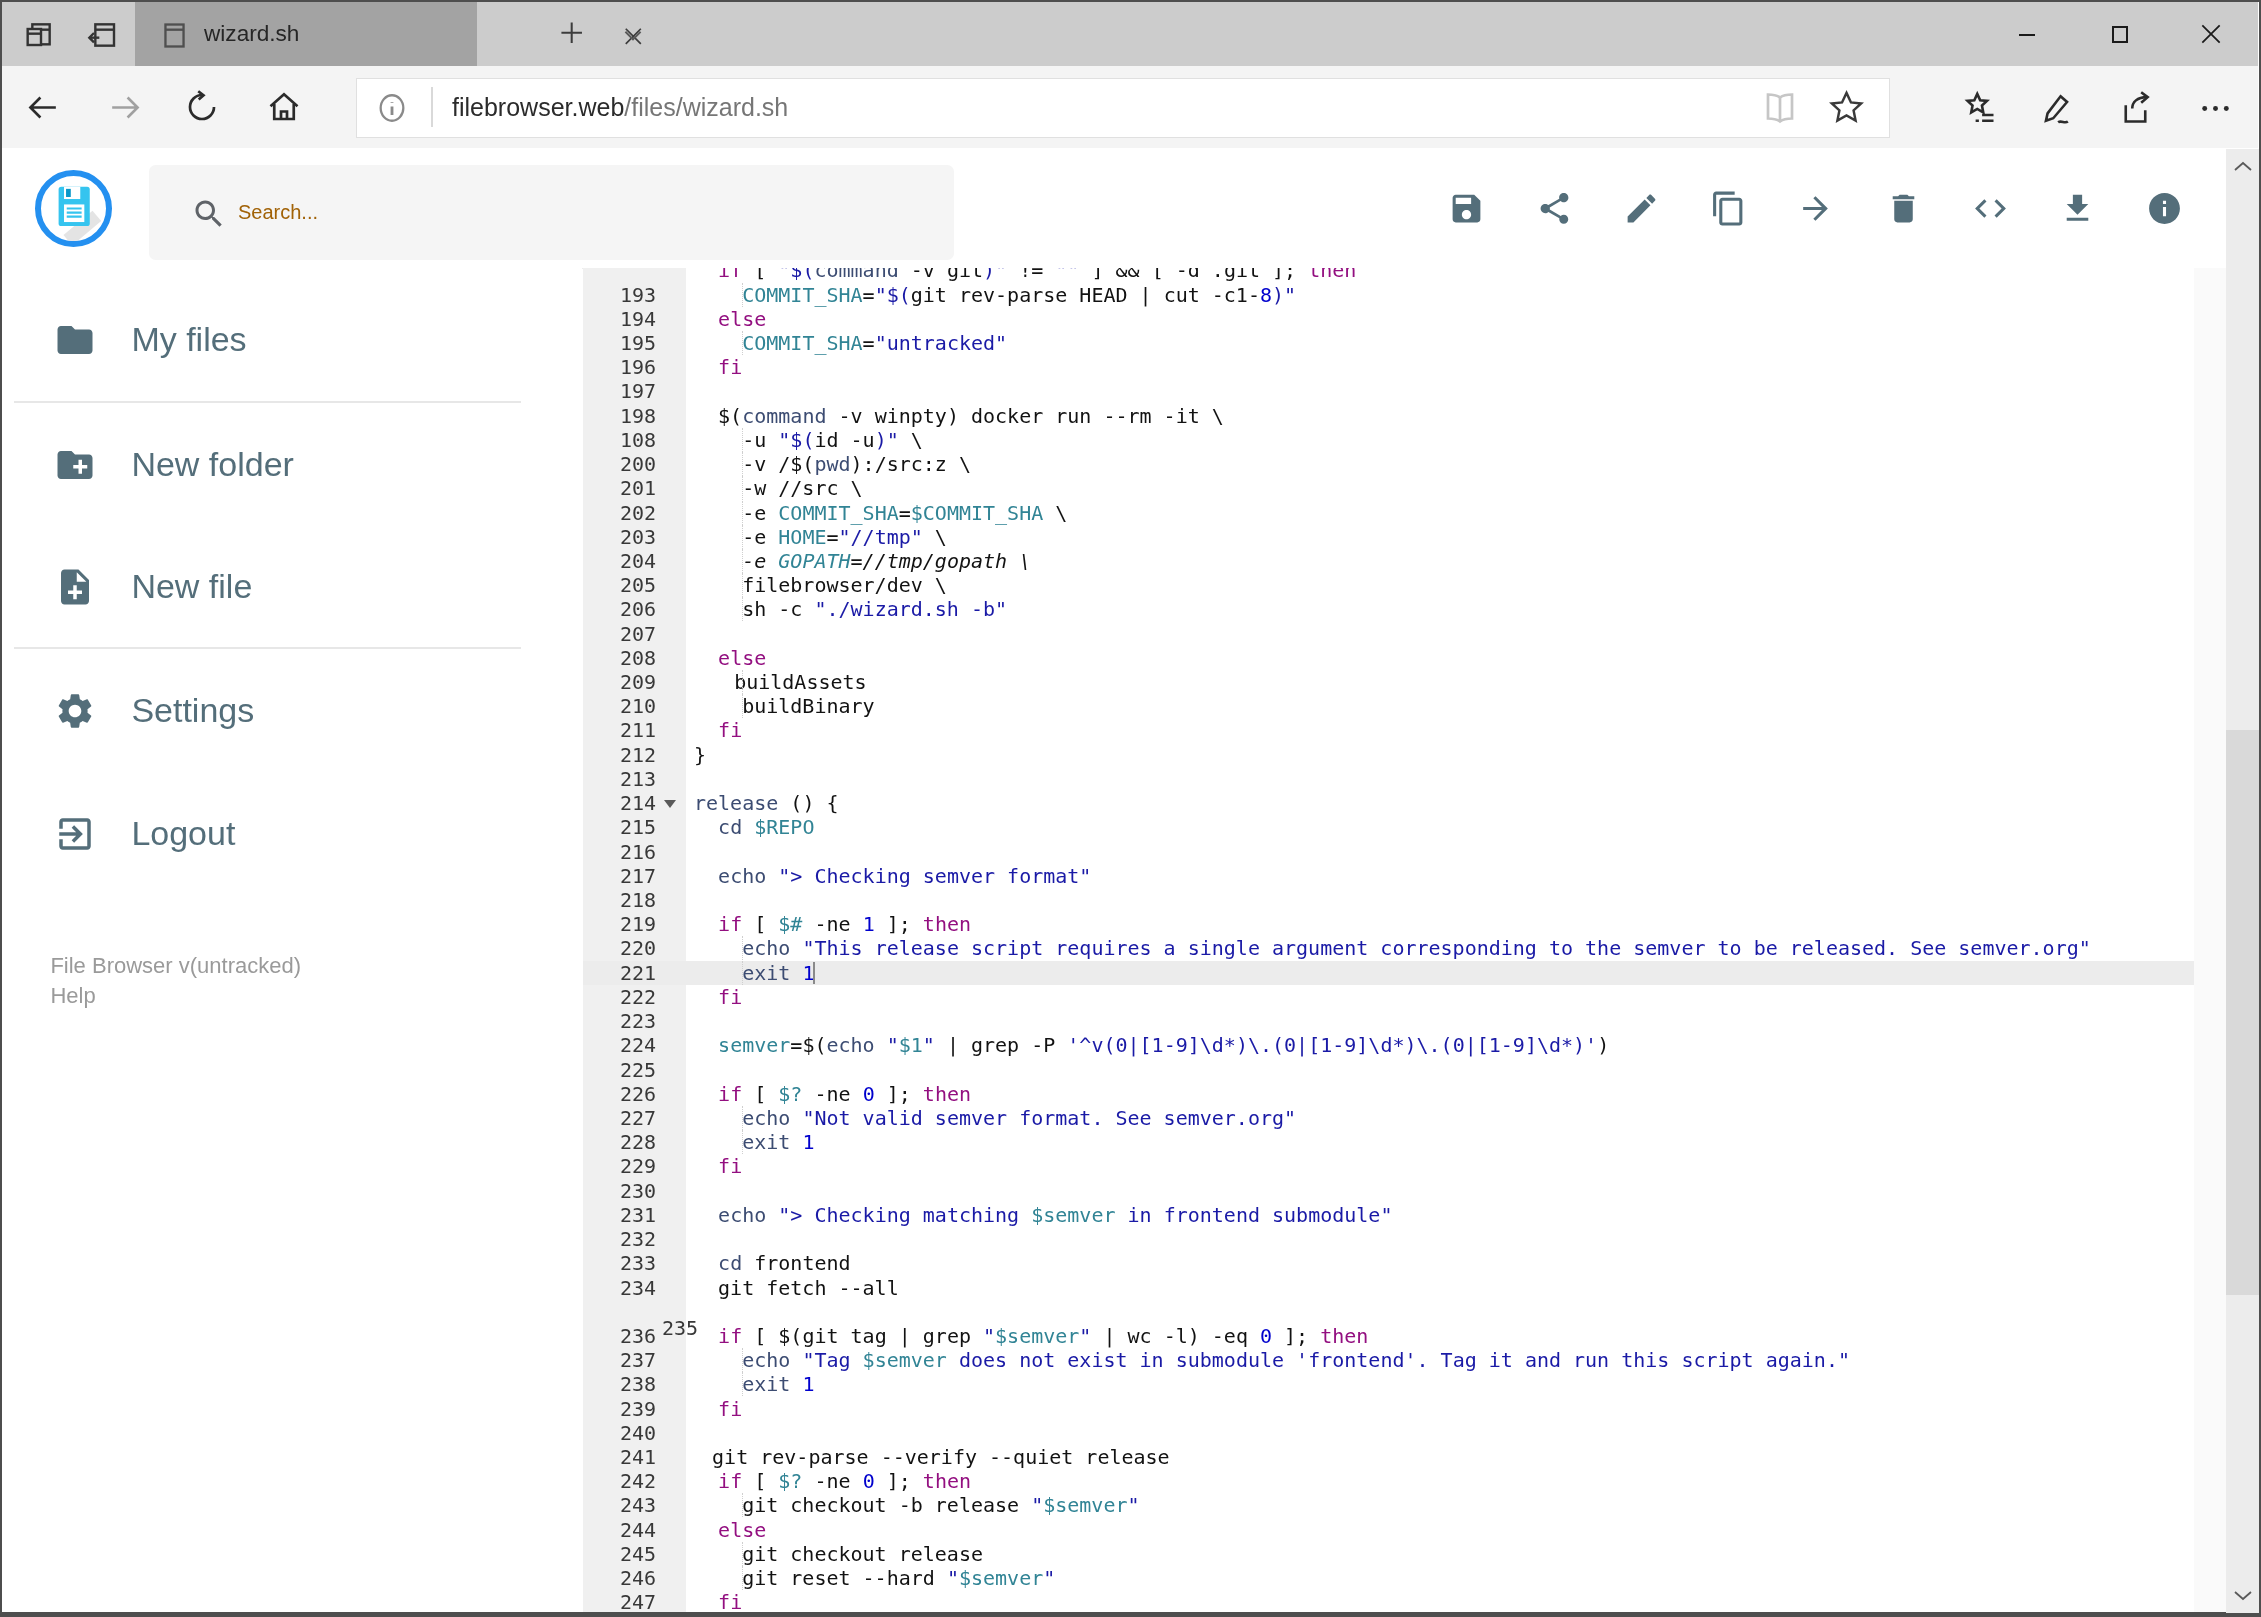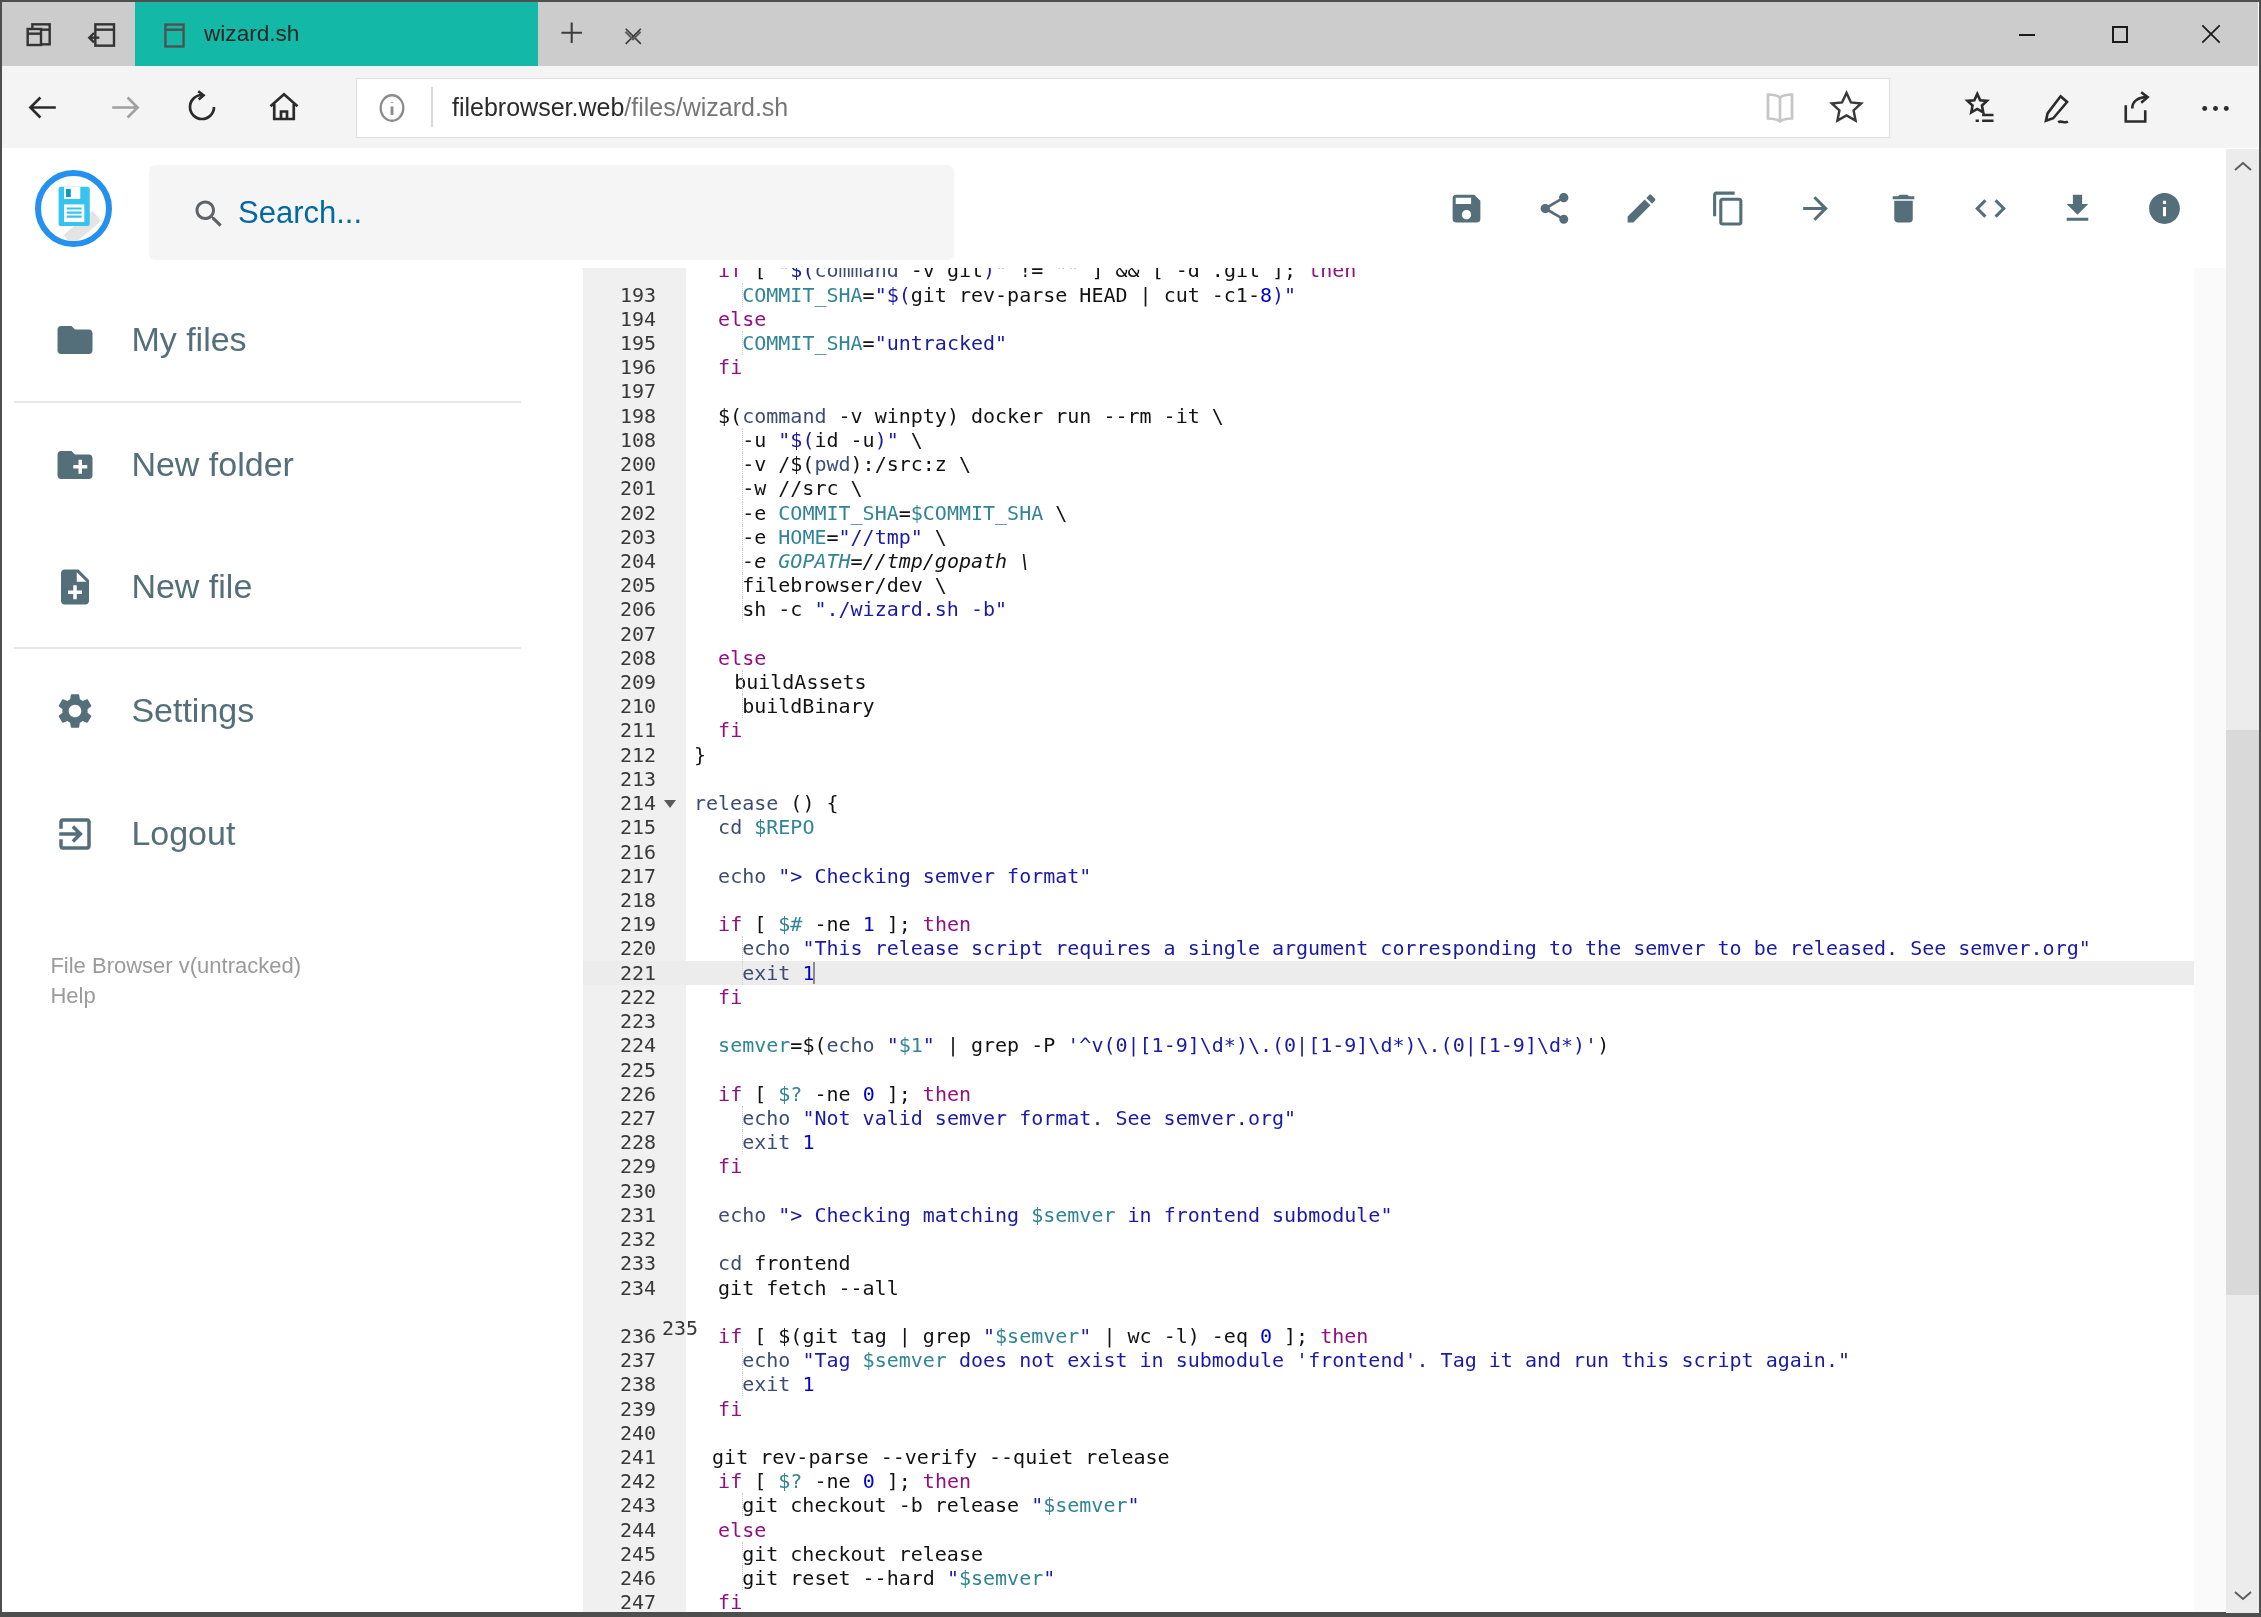--- a/index.html
+++ b/index.html
@@ -9,37 +9,37 @@
     -webkit-font-smoothing:antialiased;
   }
   .abs{position:absolute;}
   svg{display:block;}
 
   
   .frame-edge{background:#4e4e4e;}
 
   
   .tabstrip{left:2.4px;top:2.4px;width:2256px;height:64px;background:#cccccc;}
-  .tab-active{left:135px;top:2.4px;width:403px;height:64px;background:#14b8a6;}
+  .tab-active{left:135px;top:2.4px;width:342px;height:64px;background:#a3a3a3;}
   .tab-title{font-size:22.6px;color:#262626;line-height:64px;}
   .chrome-btn{display:flex;align-items:center;justify-content:center;}
 
   
   .navbar{left:2.4px;top:66px;width:2256px;height:82px;background:#f4f4f4;}
   .urlbox{left:356px;top:78px;width:1534px;height:60px;background:#ffffff;border:1.6px solid #e0e0e0;box-sizing:border-box;}
   .url-text{font-size:25px;line-height:57px;white-space:nowrap;}
   .url-host{color:#2b2b2b;}
   .url-path{color:#767676;}
   .url-sep{left:68px;top:8px;width:1.6px;height:40px;background:#d9d9d9;}
 
   
   .appheader{left:2.4px;top:149px;width:2223px;height:119px;background:#ffffff;border-bottom:1.6px solid #ececec;box-sizing:content-box;}
   .logo-circle{left:35px;top:170px;width:65px;height:65px;border:6.5px solid #2490f0;border-radius:50%;background:#ffffff;overflow:hidden;}
   .searchbox{left:149px;top:165px;width:805px;height:95px;background:#f5f5f5;border-radius:6.5px;}
-  .search-placeholder{font-size:31px;color:#0369a1;line-height:95px;}
+  .search-placeholder{font-size:20px;color:#a16207;line-height:95px;}
   .tool-icon{width:37px;height:37px;}
 
   
   .sidebar{left:2.4px;top:268px;width:580px;height:1344px;background:#ffffff;}
   .side-item{position:absolute;left:0;width:580px;height:89px;display:flex;align-items:center;cursor:pointer;}
   .side-item .lbl{font-size:34px;color:#546e7a;margin-left:35px;}
   .side-icon{width:42px;height:42px;margin-left:52px;}
   .side-divider{position:absolute;left:11.3px;width:507px;height:1.6px;background:#e7e7e7;}
   .side-footer{font-size:22px;color:#9a9a9a;line-height:30px;}
 

